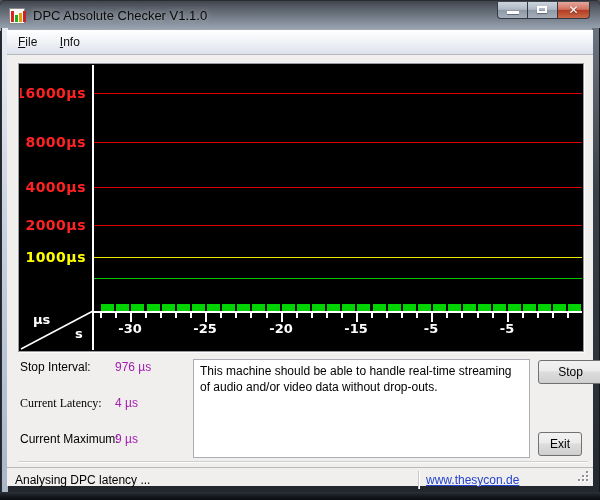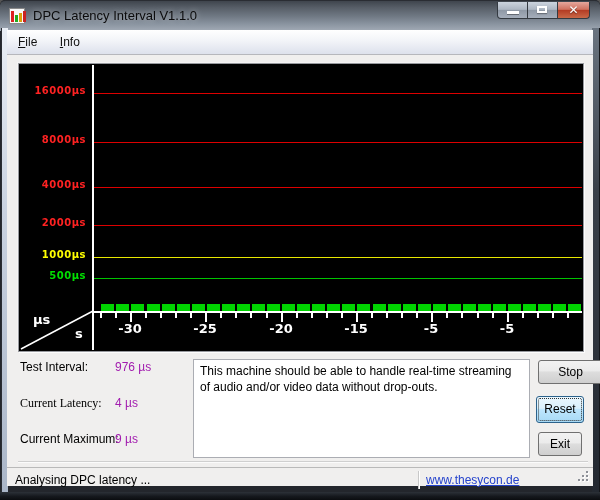--- a/index.html
+++ b/index.html
@@ -40,21 +40,21 @@
   .menubar{position:absolute;left:0;top:0;width:586px;height:25px;
     background:linear-gradient(180deg,#ffffff 0%,#f2f4f8 45%,#dde1ec 100%);border-bottom:1px solid #b6b7bc;box-sizing:border-box;}
   .menu-item{display:inline-block;height:24px;line-height:24px;padding:0 9px;font-size:12px;color:#111;cursor:default;}
   .menu-item:first-child{margin-left:2px;}
   .accel{text-decoration:underline;}
   
   .chart-frame{position:absolute;left:11px;top:33px;width:566px;height:289px;box-sizing:border-box;
     border:1px solid #97999e;box-shadow:1px 1px 0 rgba(255,255,255,.85), -1px -1px 0 rgba(255,255,255,.35);background:#000;}
   .plot-area{position:absolute;left:1px;top:1px;width:562px;height:285px;background:#000;overflow:hidden;}
   .grid-line{position:absolute;height:1px;}
-  .y-label{position:absolute;font-size:10px;font-weight:bold;font-family:"DejaVu Sans",sans-serif;letter-spacing:.5px;text-align:right;width:80px;}
+  .y-label{position:absolute;font-size:14px;font-weight:bold;font-family:"DejaVu Sans",sans-serif;letter-spacing:.5px;text-align:right;width:80px;}
   .y-axis{position:absolute;width:2px;background:#fff;top:0;height:285px;}
   .baseline{position:absolute;height:2px;background:#fff;}
   .tick{position:absolute;width:2px;background:#fff;}
   .tick-label{position:absolute;width:40px;text-align:center;color:#fff;font-size:13px;font-weight:bold;font-family:"DejaVu Sans",sans-serif;}
   .sample-bar{position:absolute;background:#00d400;}
   .corner-unit{position:absolute;color:#fff;font-size:13px;font-weight:bold;font-family:"DejaVu Sans",sans-serif;}
   
   .etched-sep{position:absolute;left:11px;top:431px;width:570px;height:0;border-top:1px solid #cfcfcf;border-bottom:1px solid #fbfbfb;}
   .stat-label{position:absolute;left:13px;font-size:12px;color:#000;}
   .stat-value{position:absolute;left:108px;font-size:12px;color:#a21caf;}
@@ -84,21 +84,21 @@
 
 <div class="window">
 
   <div class="titlebar">
     <div class="app-icon">
       <i class="b1"></i>
         <i class="b2"></i>
         <i class="b3"></i>
         <i class="b4"></i>
     </div>
-    <div class="title-text">DPC Latency Interval V1.1.0</div>
+    <div class="title-text">DPC Absolute Checker V1.1.0</div>
     <div class="win-controls">
       <div class="win-btn min">
           <div class="glyph-min"></div>
         </div>
       <div class="win-btn max">
           <div class="glyph-max"></div>
         </div>
       <div class="win-btn close">
           <div class="glyph-close">✕</div>
         </div>
@@ -128,21 +128,20 @@
           <div class="y-label" style="left: -14px; top: 20px; color: rgb(255, 34, 34);">16000µs</div>
           <div class="grid-line" style="left: 74px; top: 77px; width: 488px; background: rgb(221, 0, 0);"></div>
           <div class="y-label" style="left: -14px; top: 69px; color: rgb(255, 34, 34);">8000µs</div>
           <div class="grid-line" style="left: 74px; top: 122px; width: 488px; background: rgb(221, 0, 0);"></div>
           <div class="y-label" style="left: -14px; top: 114px; color: rgb(255, 34, 34);">4000µs</div>
           <div class="grid-line" style="left: 74px; top: 160px; width: 488px; background: rgb(221, 0, 0);"></div>
           <div class="y-label" style="left: -14px; top: 152px; color: rgb(255, 34, 34);">2000µs</div>
           <div class="grid-line" style="left: 74px; top: 192px; width: 488px; background: rgb(232, 232, 0);"></div>
           <div class="y-label" style="left: -14px; top: 184px; color: rgb(255, 255, 0);">1000µs</div>
           <div class="grid-line" style="left: 74px; top: 213px; width: 488px; background: rgb(0, 196, 0);"></div>
-          <div class="y-label" style="left: -14px; top: 205px; color: rgb(0, 224, 0);">500µs</div>
           <div class="y-axis" style="left: 72px;"></div>
           <div class="baseline" style="left: 72px; top: 246px; width: 490px;"></div>
           <div class="tick" style="left: 547px; top: 248px; height: 5px;"></div>
           <div class="tick" style="left: 532px; top: 248px; height: 5px;"></div>
           <div class="tick" style="left: 517px; top: 248px; height: 5px;"></div>
           <div class="tick" style="left: 502px; top: 248px; height: 5px;"></div>
           <div class="tick" style="left: 487px; top: 248px; height: 9px;"></div>
           <div class="tick" style="left: 472px; top: 248px; height: 5px;"></div>
           <div class="tick" style="left: 457px; top: 248px; height: 5px;"></div>
           <div class="tick" style="left: 441px; top: 248px; height: 5px;"></div>
@@ -204,31 +203,30 @@
           <div class="sample-bar" style="left: 171.7px; top: 239px; width: 13px; height: 7px; background: rgb(0, 212, 0);"></div>
           <div class="sample-bar" style="left: 156.6px; top: 239px; width: 13px; height: 7px; background: rgb(0, 212, 0);"></div>
           <div class="sample-bar" style="left: 141.5px; top: 239px; width: 13px; height: 7px; background: rgb(0, 212, 0);"></div>
           <div class="sample-bar" style="left: 126.5px; top: 239px; width: 13px; height: 7px; background: rgb(0, 212, 0);"></div>
           <div class="sample-bar" style="left: 111.4px; top: 239px; width: 13px; height: 7px; background: rgb(0, 212, 0);"></div>
           <div class="sample-bar" style="left: 96.3px; top: 239px; width: 13px; height: 7px; background: rgb(0, 212, 0);"></div>
           <div class="sample-bar" style="left: 81.3px; top: 239px; width: 13px; height: 7px; background: rgb(0, 212, 0);"></div>
         </div>
     </div>
 
-    <div class="stat-label" style="top:330px;">Test Interval:</div>
+    <div class="stat-label" style="top:330px;">Stop Interval:</div>
     <div class="stat-value" style="top:330px;">976 µs</div>
     <div class="stat-label" style="top:366px;font-family:Liberation Serif, serif;">Current Latency:</div>
     <div class="stat-value" style="top:366px;">4 µs</div>
     <div class="stat-label" style="top:402px;">Current Maximum:</div>
     <div class="stat-value" style="top:402px;">9 µs</div>
 
     <div class="message-box">This machine should be able to handle real-time streaming of audio and/or video data without drop-outs.</div>
 
     <div class="push-btn stop">Stop</div>
-    <div class="push-btn reset"><div class="focus-rect"></div><span>Reset</span></div>
     <div class="push-btn exit">Exit</div>
 
     <div class="etched-sep"></div>
   </div>
 
   <div class="statusbar">
     <div class="status-text">Analysing DPC latency ...</div>
     <div class="status-sep"></div>
     <a class="status-link">www.thesycon.de</a>
     <div class="resize-grip">

